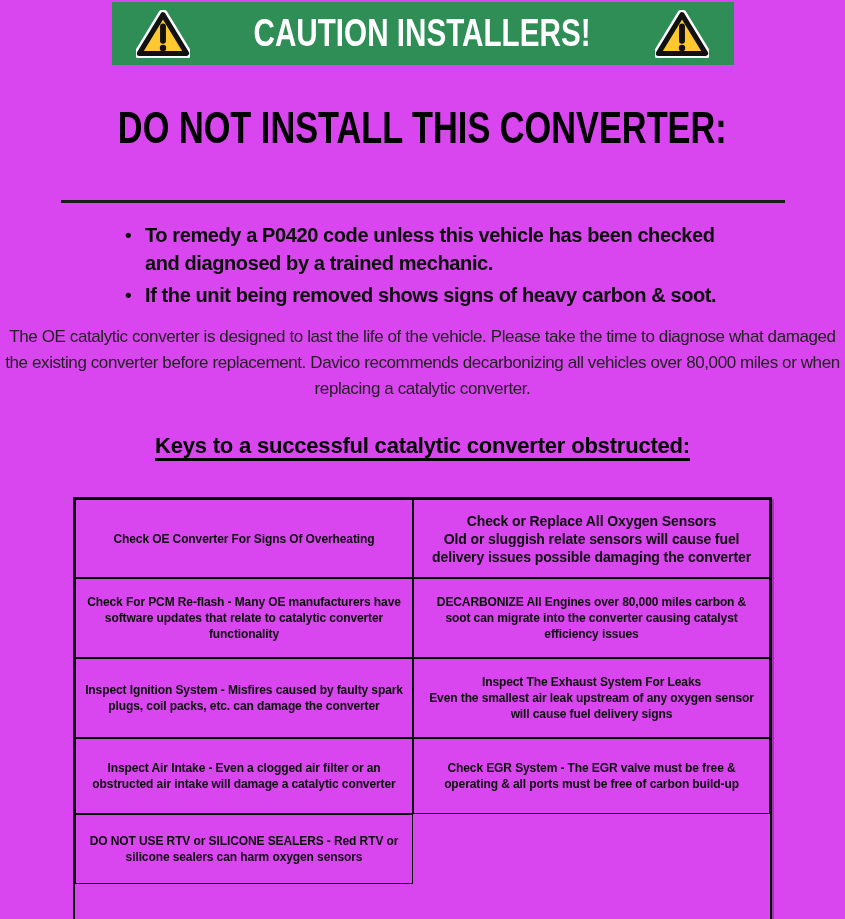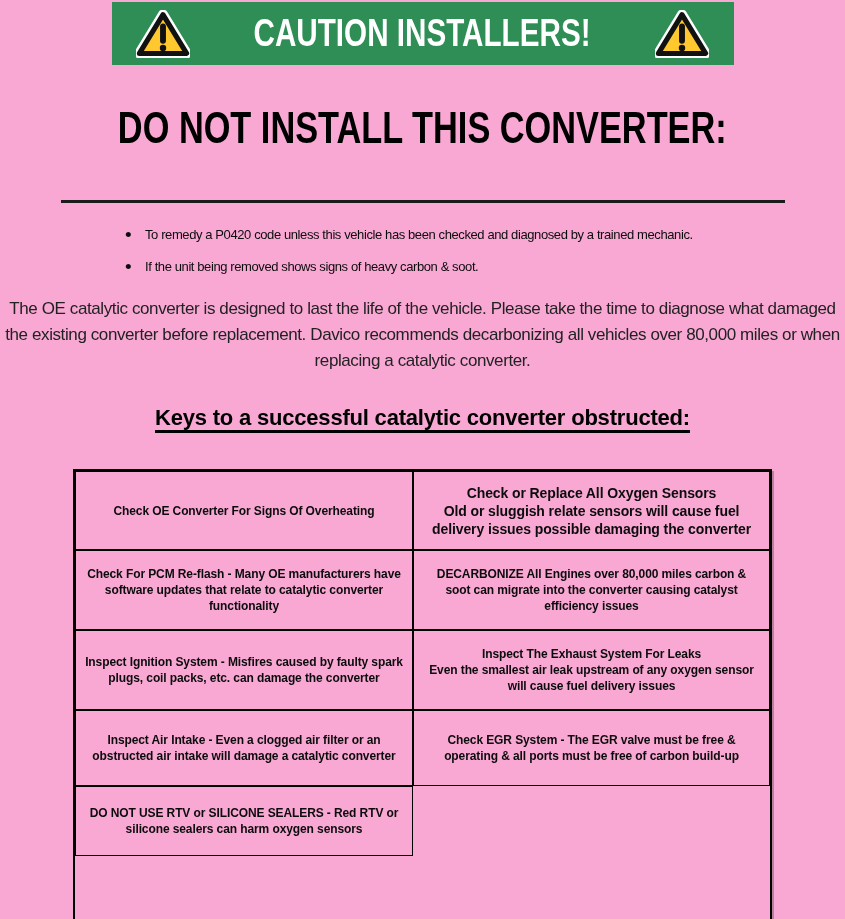--- a/index.html
+++ b/index.html
@@ -1,19 +1,19 @@
 <!DOCTYPE html>
 <html style="--banner-green: #2e8e56; --banner-text: #ffffff; --warning-yellow: #ffc82e;"><head>
 <meta charset="utf-8">
 <style>
   html,body{margin:0;padding:0;background:#ffffff;}
   .page{
     position:relative;
     width:845px;height:919px;
-    background:#f9a8d4;
+    background:#d946ef;
     font-family:"Liberation Sans",sans-serif;
     color:#111;
     overflow:hidden;
   }
   
   .banner{
     width:622px;height:63px;
     margin:2px auto 0 auto;
     background:var(--banner-green,#2e8e56);
     display:flex;align-items:center;justify-content:center;gap:16px;
@@ -51,22 +51,22 @@
   
   .blist{
     list-style:none;
     margin:18px 0 0 118px;
     padding:0;
     width:606px;
   }
   .blist li{
     position:relative;
     padding-left:27px;
-    font-weight:normal;
-    font-size:13px;
+    font-weight:bold;
+    font-size:20px;
     letter-spacing:-0.4px;
     line-height:28px;
     margin-bottom:4px;
     color:#0c0c0c;
   }
   .blist li::before{
     content:"\2022";
     position:absolute;left:7px;top:0;
     font-size:19px;line-height:28px;
   }
@@ -159,20 +159,20 @@
   </div>
 
   <div class="ktable">
     <div class="cell">Check OE Converter For Signs Of Overheating</div>
     <div class="cell">Check or Replace All Oxygen Sensors
 Old or sluggish relate sensors will cause fuel delivery issues possible damaging the converter</div>
     <div class="cell">Check For PCM Re-flash - Many OE manufacturers have software updates that relate to catalytic converter functionality</div>
     <div class="cell">DECARBONIZE All Engines over 80,000 miles carbon &amp; soot can migrate into the converter causing catalyst efficiency issues</div>
     <div class="cell">Inspect Ignition System - Misfires caused by faulty spark plugs, coil packs, etc. can damage the converter</div>
     <div class="cell">Inspect The Exhaust System For Leaks
-Even the smallest air leak upstream of any oxygen sensor will cause fuel delivery issues</div>
+Even the smallest air leak upstream of any oxygen sensor will cause fuel delivery signs</div>
     <div class="cell">Inspect Air Intake - Even a clogged air filter or an obstructed air intake will damage a catalytic converter</div>
     <div class="cell">Check EGR System - The EGR valve must be free &amp; operating &amp; all ports must be free of carbon build-up</div>
     <div class="cell">DO NOT USE RTV or SILICONE SEALERS - Red RTV or silicone sealers can harm oxygen sensors</div>
 
   </div>
 
 </div>
 
 </body></html>

